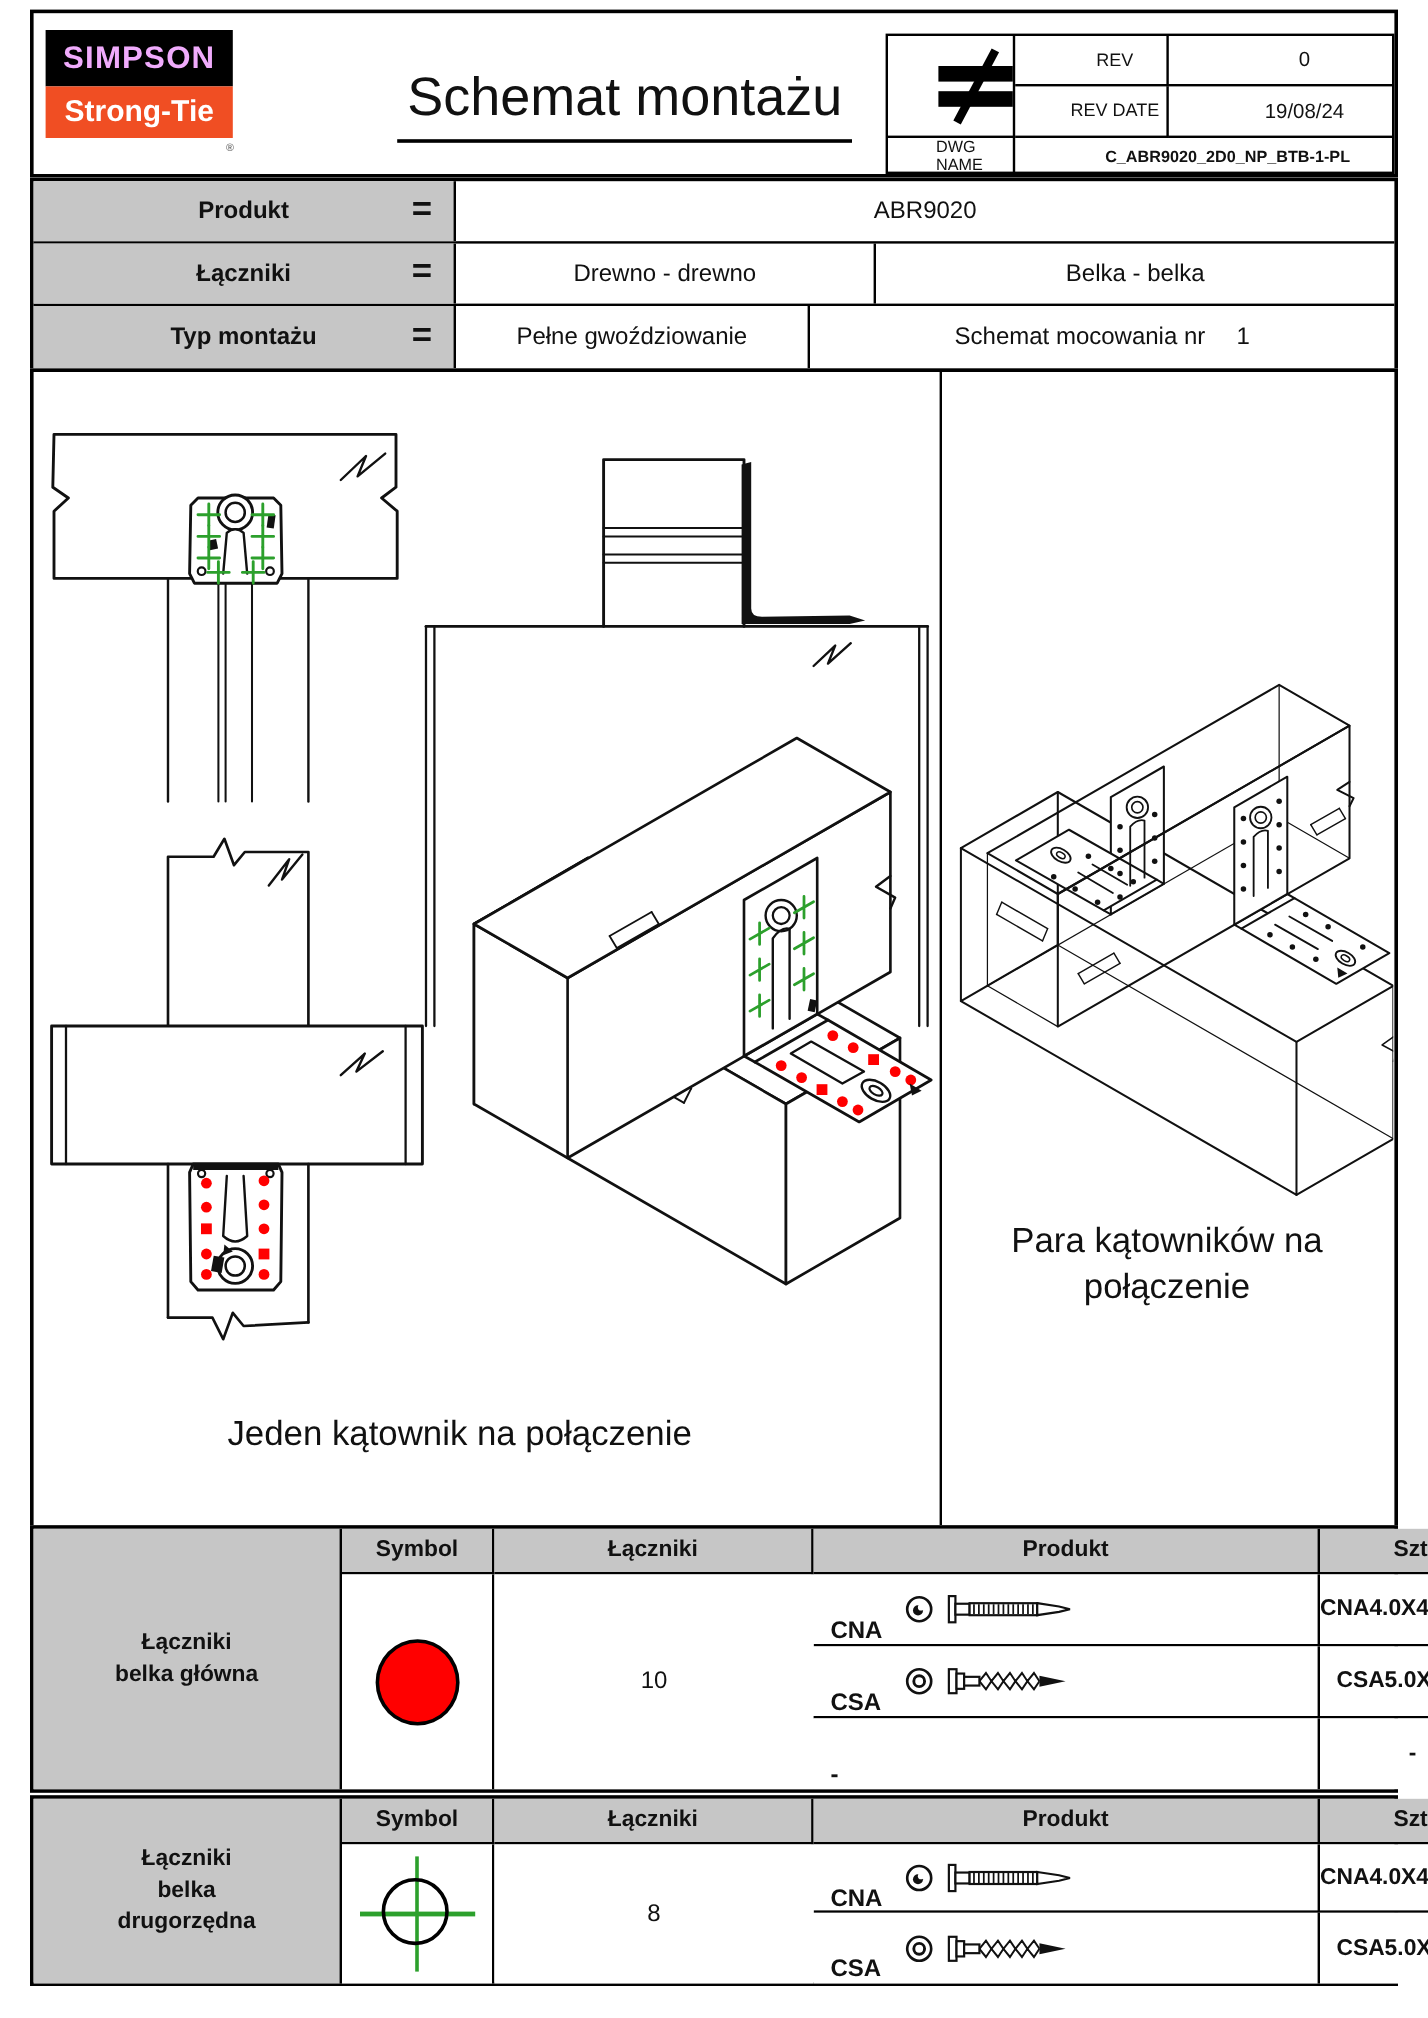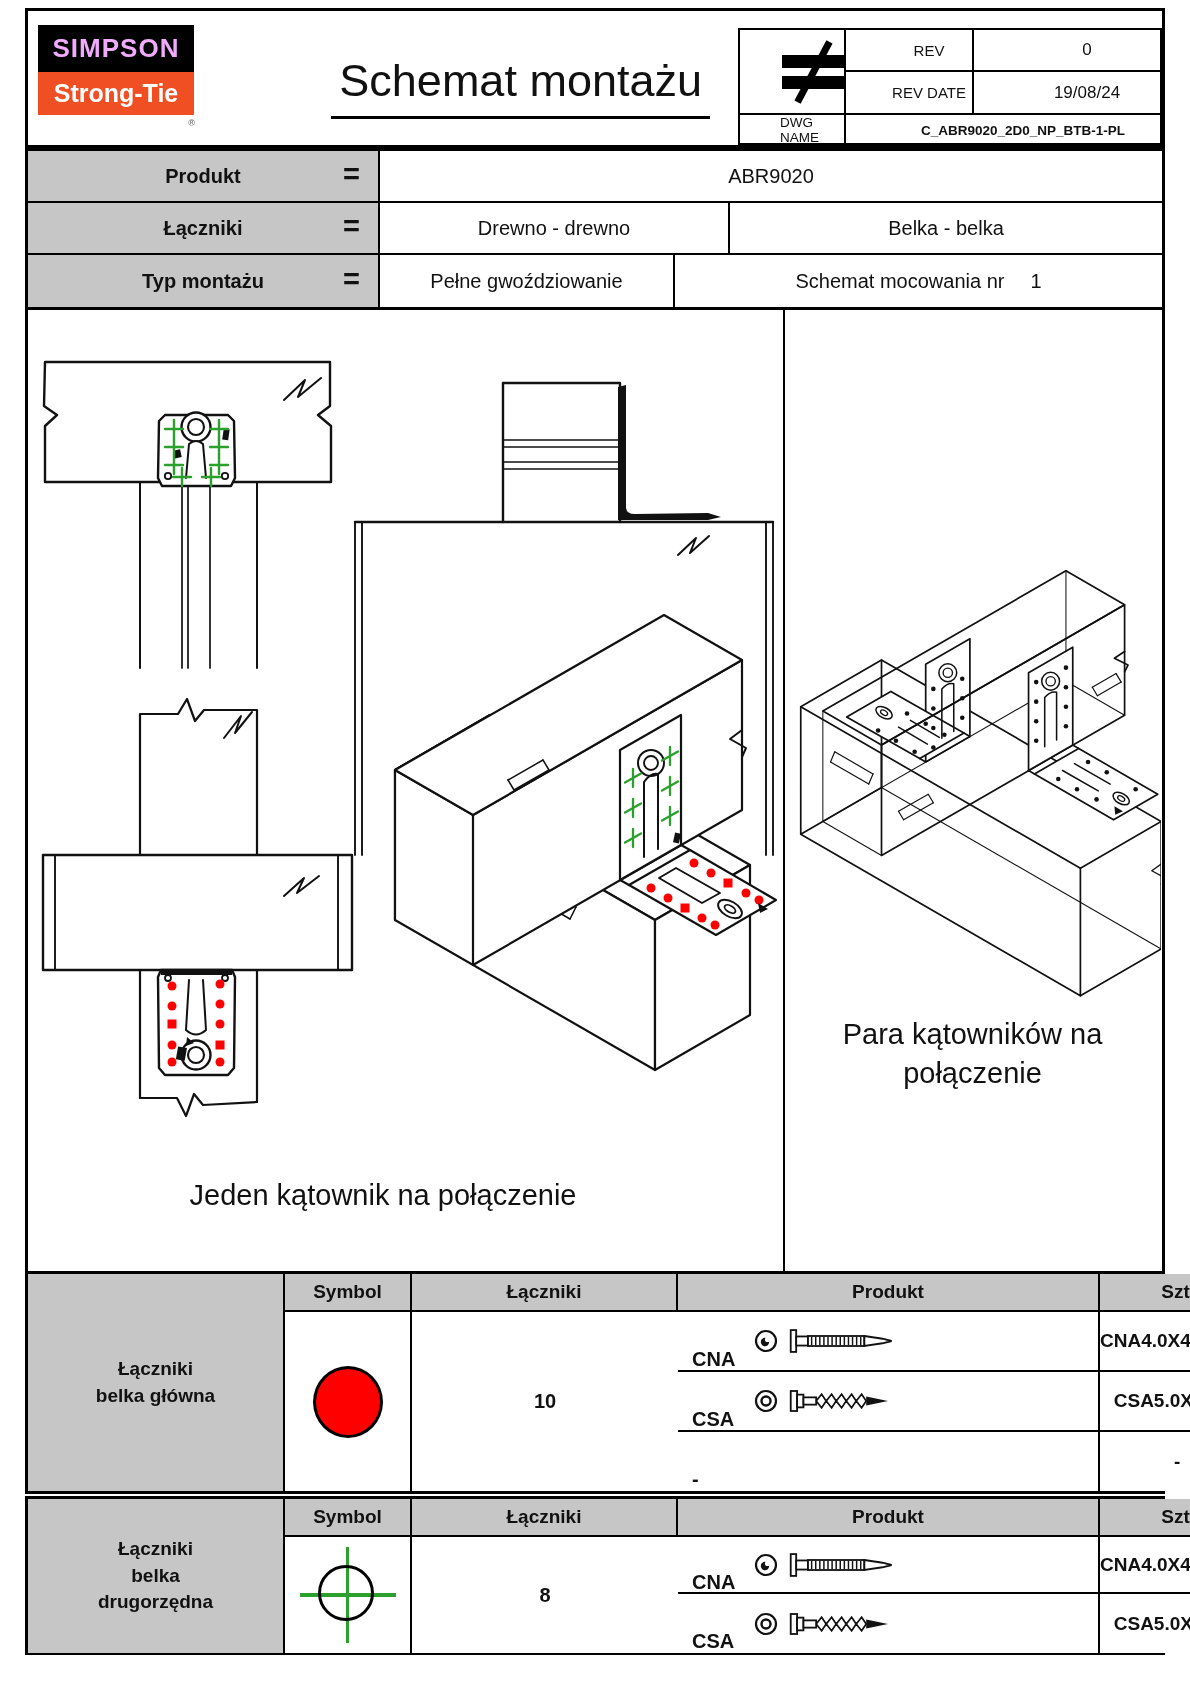--- a/index.html
+++ b/index.html
@@ -40,21 +40,21 @@
   .panel-right { position:absolute; left:755px; top:0; bottom:0; width:379px; border-left:2.5px solid #000; }
   .caption { position:absolute; font-size:29px; text-align:center; white-space:pre-line; line-height:1.35; }
 
   
   .ftable { display:grid; grid-template-columns:257px 127px 266px 422px 1fr; }
   .fcell { border-right:2.5px solid #000; border-bottom:2.5px solid #000; display:flex; align-items:center; justify-content:center; background:#fff; }
   .fcell.no-b { border-bottom:none; } .fcell.no-r { border-right:none; }
   .fhead { background:#c6c6c6; font-weight:bold; font-size:19px; }
   .fgroup { background:#c6c6c6; font-weight:bold; font-size:19px; text-align:center; white-space:pre-line; line-height:1.4; }
   .fprod { font-weight:bold; font-size:19px; }
-  .fqty { font-weight:bold; font-size:20px; }
+  .fqty { font-weight:normal; font-size:20px; }
   .frow-left { justify-content:flex-start; padding-left:14px; gap:9px; }
   .fcode { font-weight:bold; font-size:20px; width:52px;margin-top:36px; }
   .sym-red { width:70px; height:72px; background:#ff0000; border:3px solid #000; border-radius:50%; }
   .crosshair { position:relative; width:96px; height:96px; }
   .ch-v { position:absolute; left:46px; top:0; width:3.5px; height:96px; background:#2ca02c; }
   .ch-h { position:absolute; top:46px; left:0; width:96px; height:3.5px; background:#2ca02c; }
   .ch-c { position:absolute; left:18px; top:18px; width:56px; height:56px; border:3.5px solid #000; border-radius:50%; }
 </style>
 </head>
 <body>

